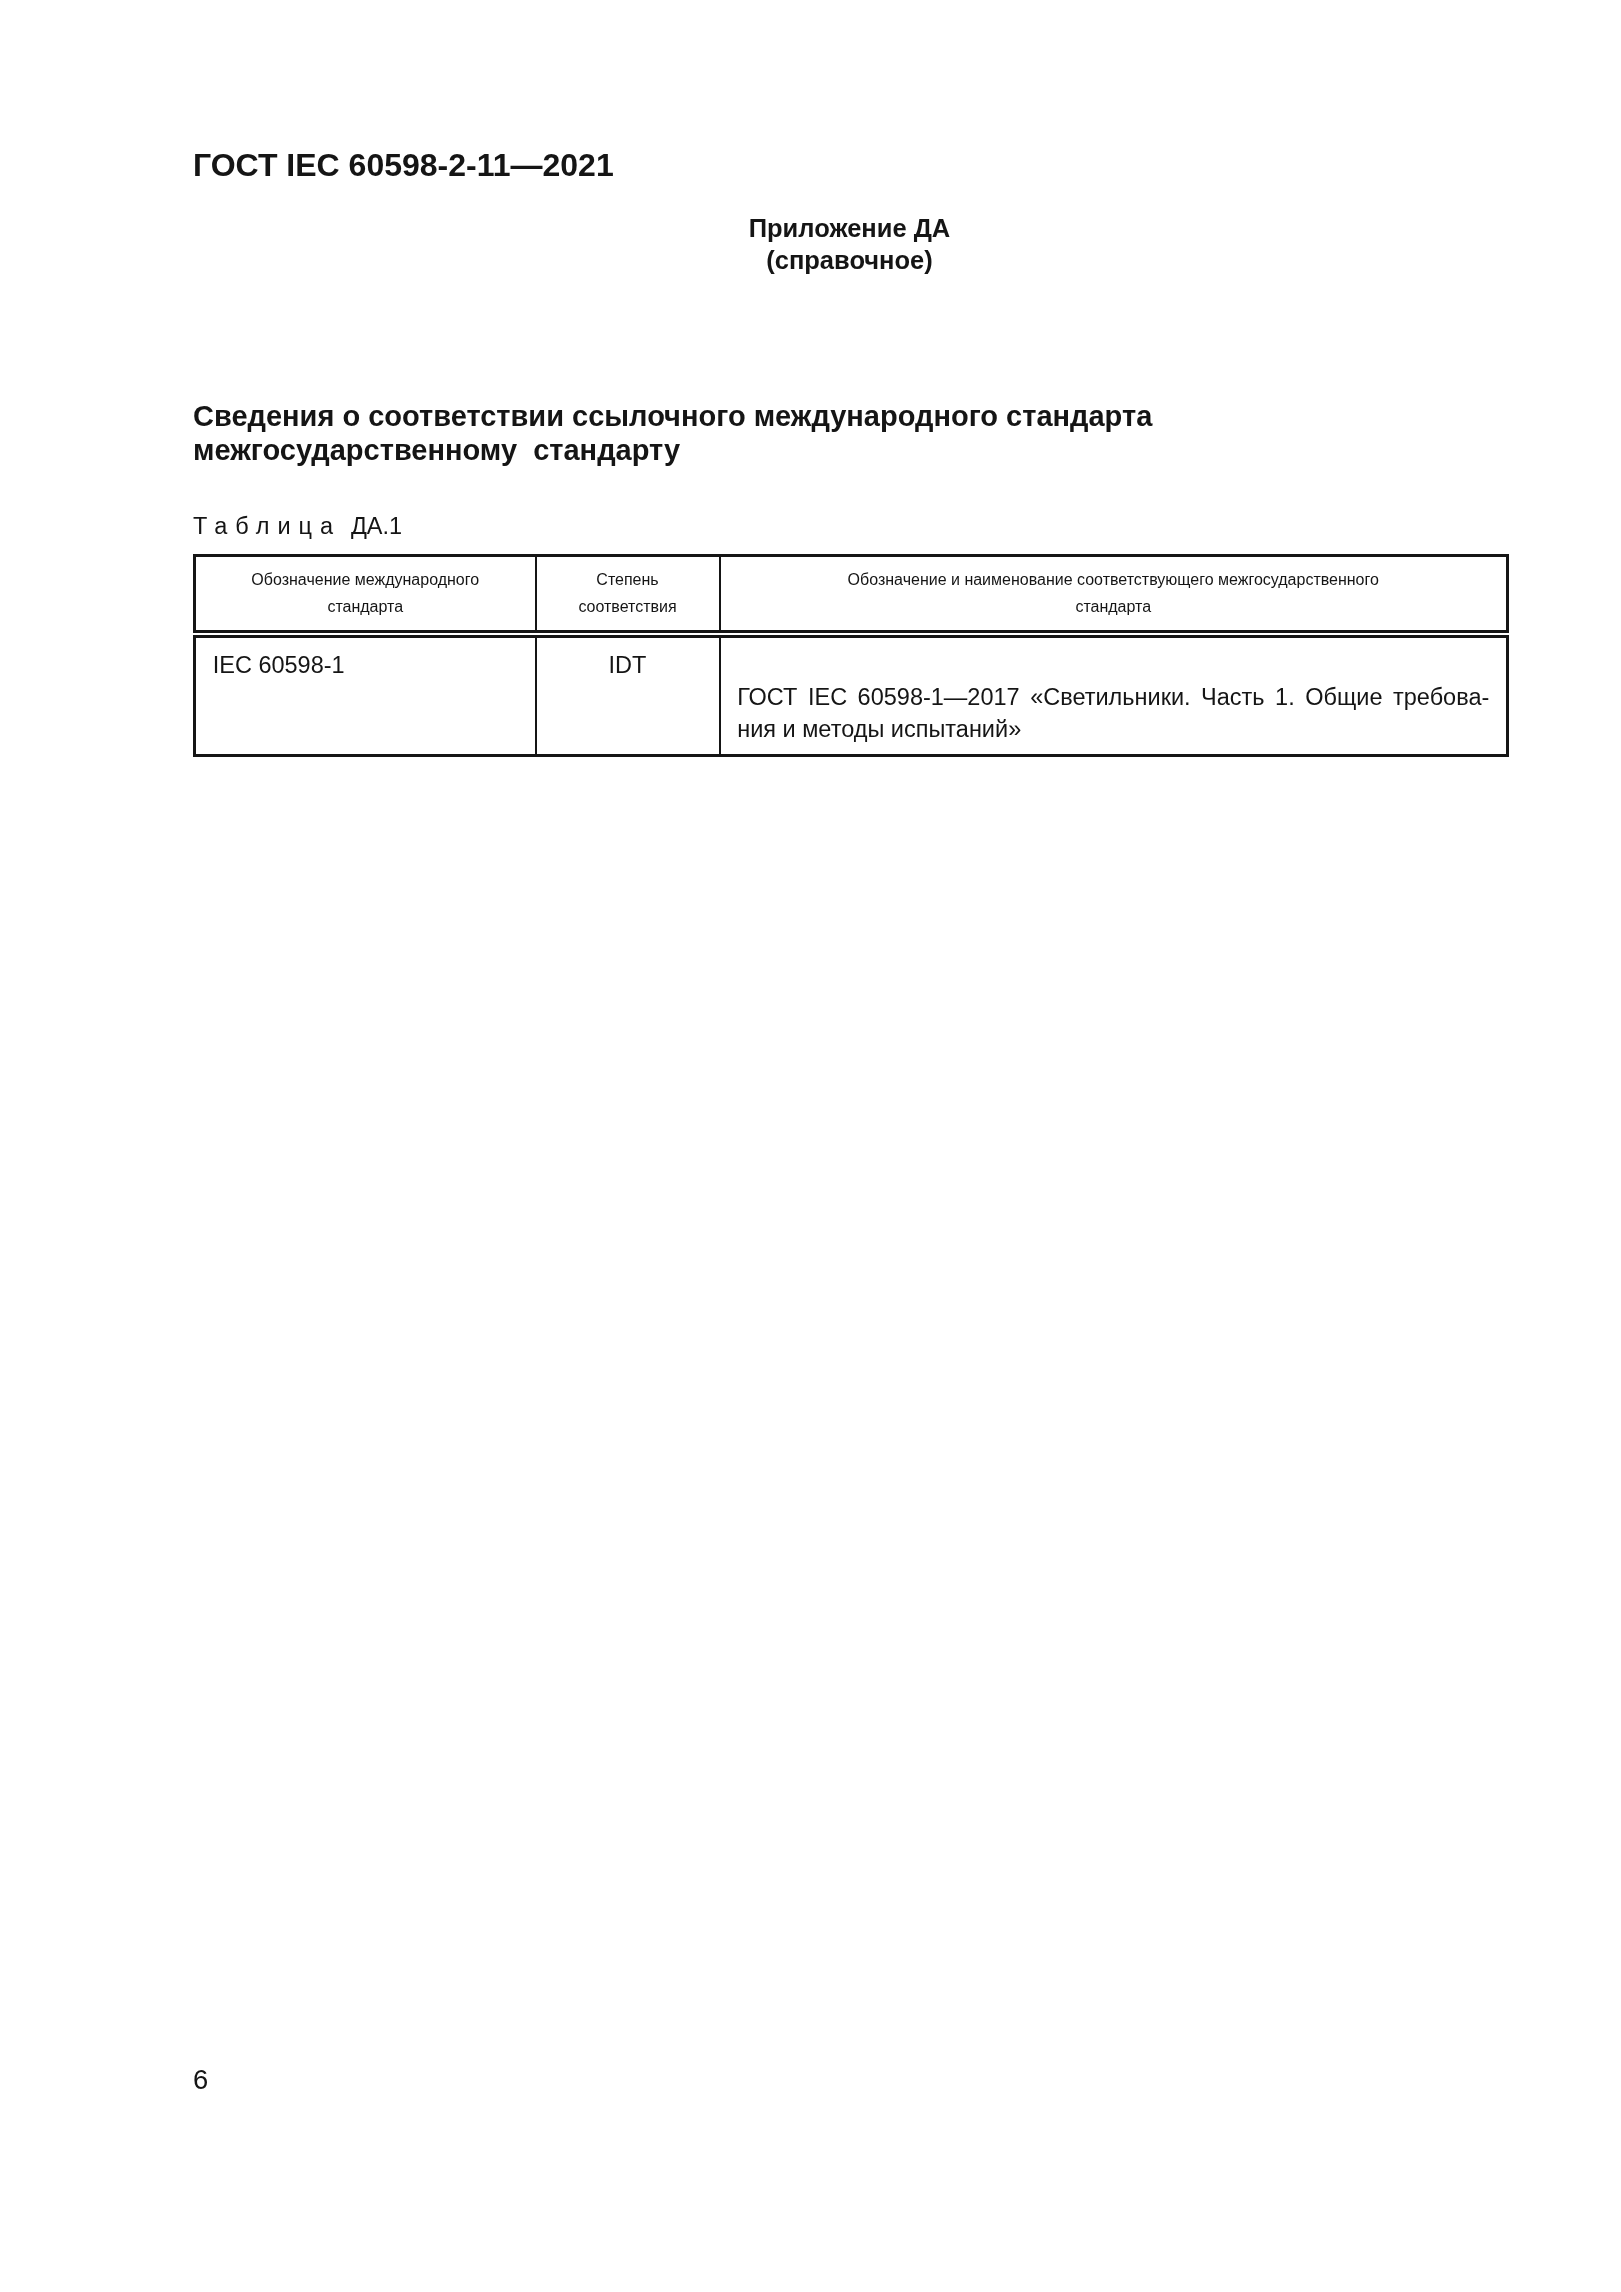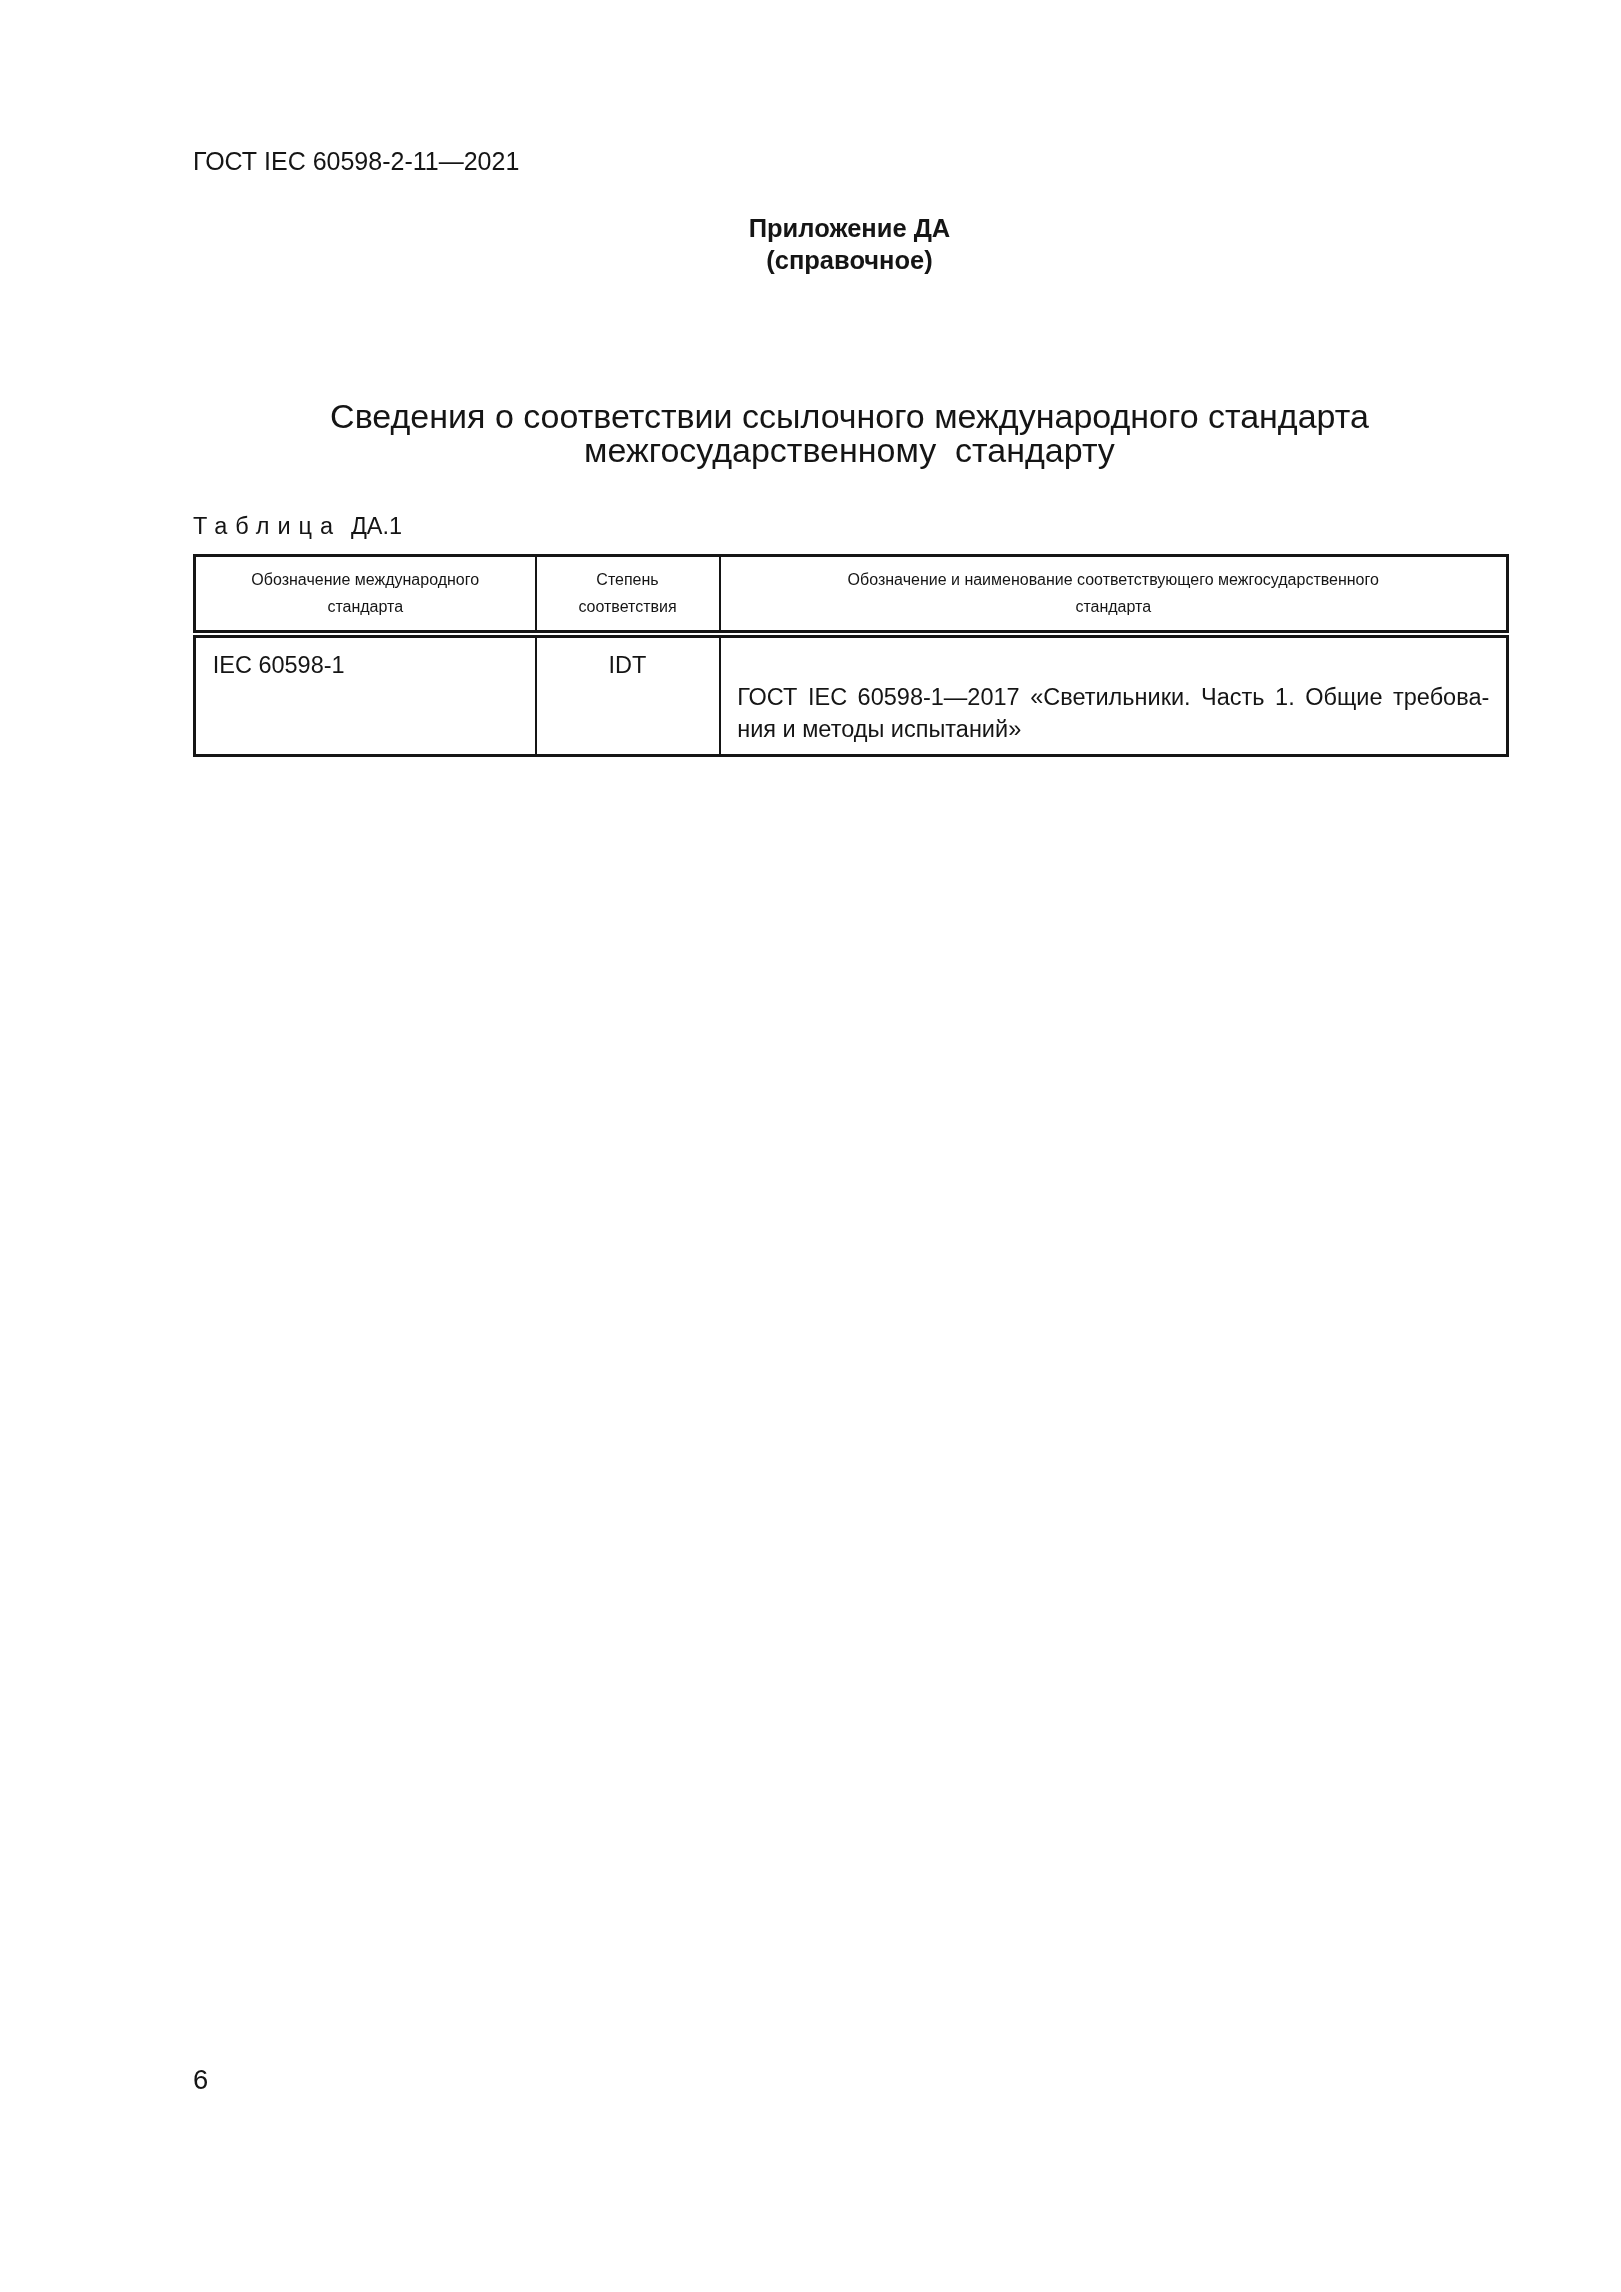--- a/index.html
+++ b/index.html
@@ -10,41 +10,40 @@
     margin: 0 auto;
     background: #ffffff;
     font-family: "Liberation Sans", sans-serif;
     color: #151515;
     overflow: hidden;
   }
 
   .doc-header {
     position: absolute;
     left: 193px; top: 147px;
-    font-size: 25px;
-    font-weight: normal;
+    font-size: 32px;
+    font-weight: bold;
   }
 
   .appendix {
     position: absolute;
     left: 193px; top: 212px;
     width: 1313px;
     text-align: center;
     font-weight: bold;
     font-size: 25.5px;
     line-height: 32px;
   }
 
   .section-title {
     position: absolute;
     left: 193px; top: 399px;
     width: 1313px;
-    text-align: center;
-    font-weight: normal;
-    font-size: 34px;
+    font-weight: bold;
+    font-size: 29px;
     line-height: 34px;
   }
   .pre { white-space: pre-wrap; }
 
   .table-label {
     position: absolute;
     left: 193px; top: 513px;
     font-size: 23.5px;
   }
   .spaced { letter-spacing: 0.34em; }

